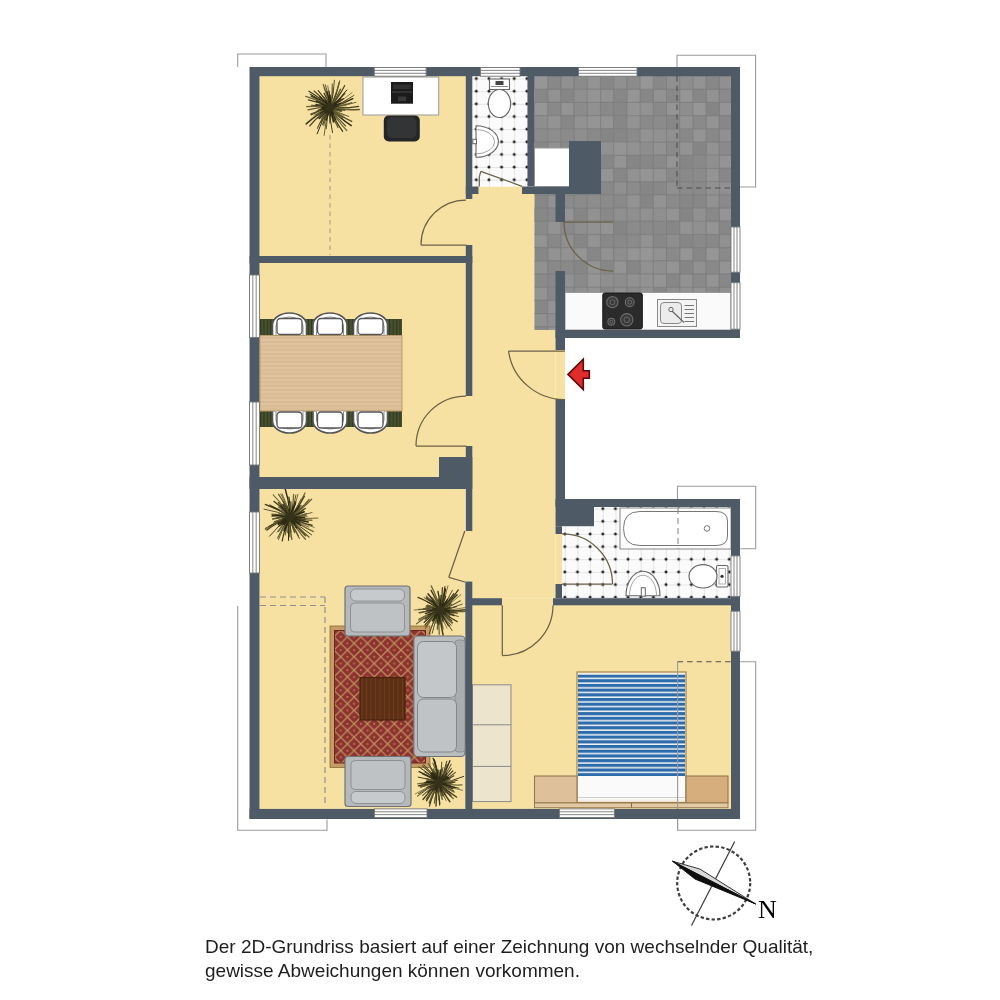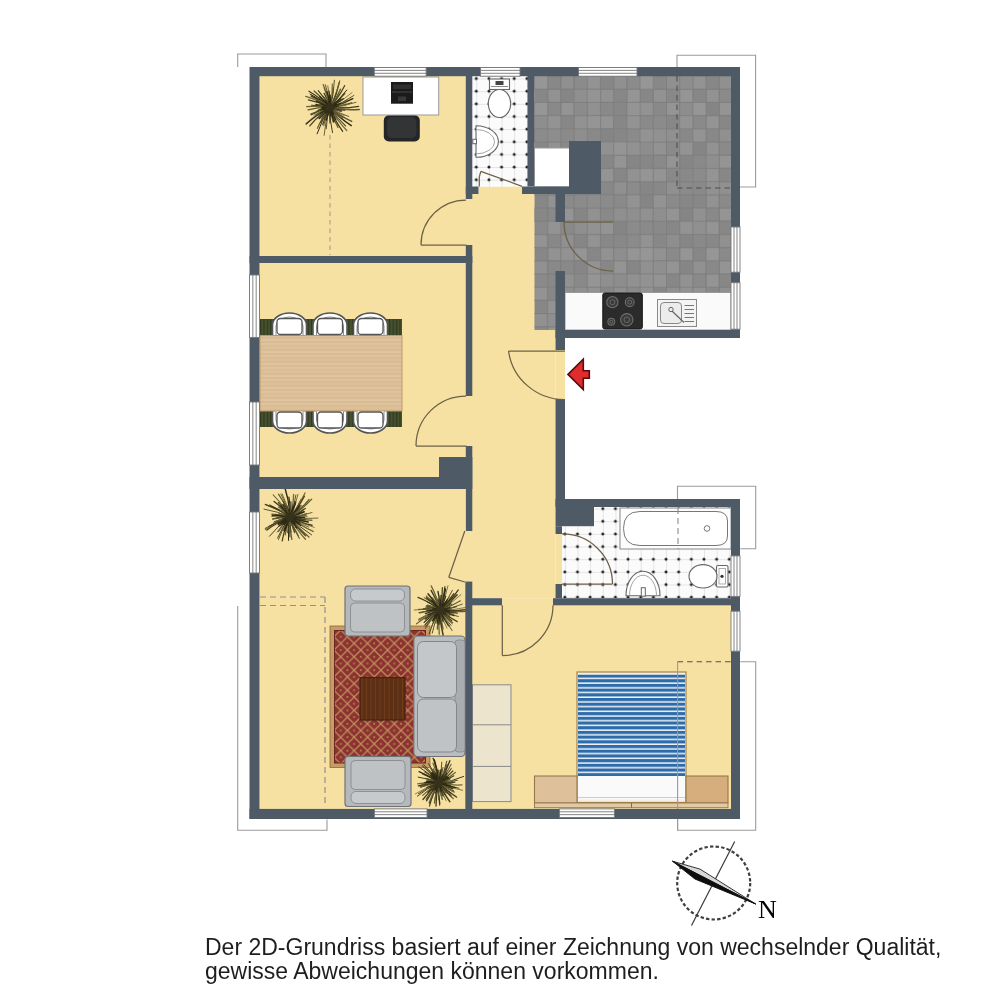--- a/index.html
+++ b/index.html
@@ -1,15 +1,15 @@
 <!DOCTYPE html>
 <html><head><meta charset="utf-8">
 <style>
 html,body{margin:0;padding:0;background:#ffffff;width:1000px;height:1000px;overflow:hidden}
-.note{position:absolute;left:205px;top:934.5px;font-family:"Liberation Sans",sans-serif;font-size:23px;line-height:24.5px;color:#1e1e1e;white-space:nowrap}
+.note{position:absolute;left:205px;top:934.5px;font-family:"Liberation Sans",sans-serif;font-size:19px;line-height:24.5px;color:#1e1e1e;white-space:nowrap}
 </style></head>
 <body>
 <div style="position:absolute;left:0;top:0"><svg width="1000" height="1000" viewBox="0 0 1000 1000">
       <defs>
 <pattern id="ktile" x="534.5" y="76" width="52.8" height="52.8" patternUnits="userSpaceOnUse">
   <rect width="52.8" height="52.8" fill="#8d8d8d"></rect>
   <rect x="0" y="0" width="13.2" height="13.2" fill="#939393"></rect>
   <rect x="13.2" y="0" width="13.2" height="13.2" fill="#888888"></rect>
   <rect x="26.4" y="0" width="13.2" height="13.2" fill="#909090"></rect>
   <rect x="39.6" y="0" width="13.2" height="13.2" fill="#8b8b8b"></rect>

